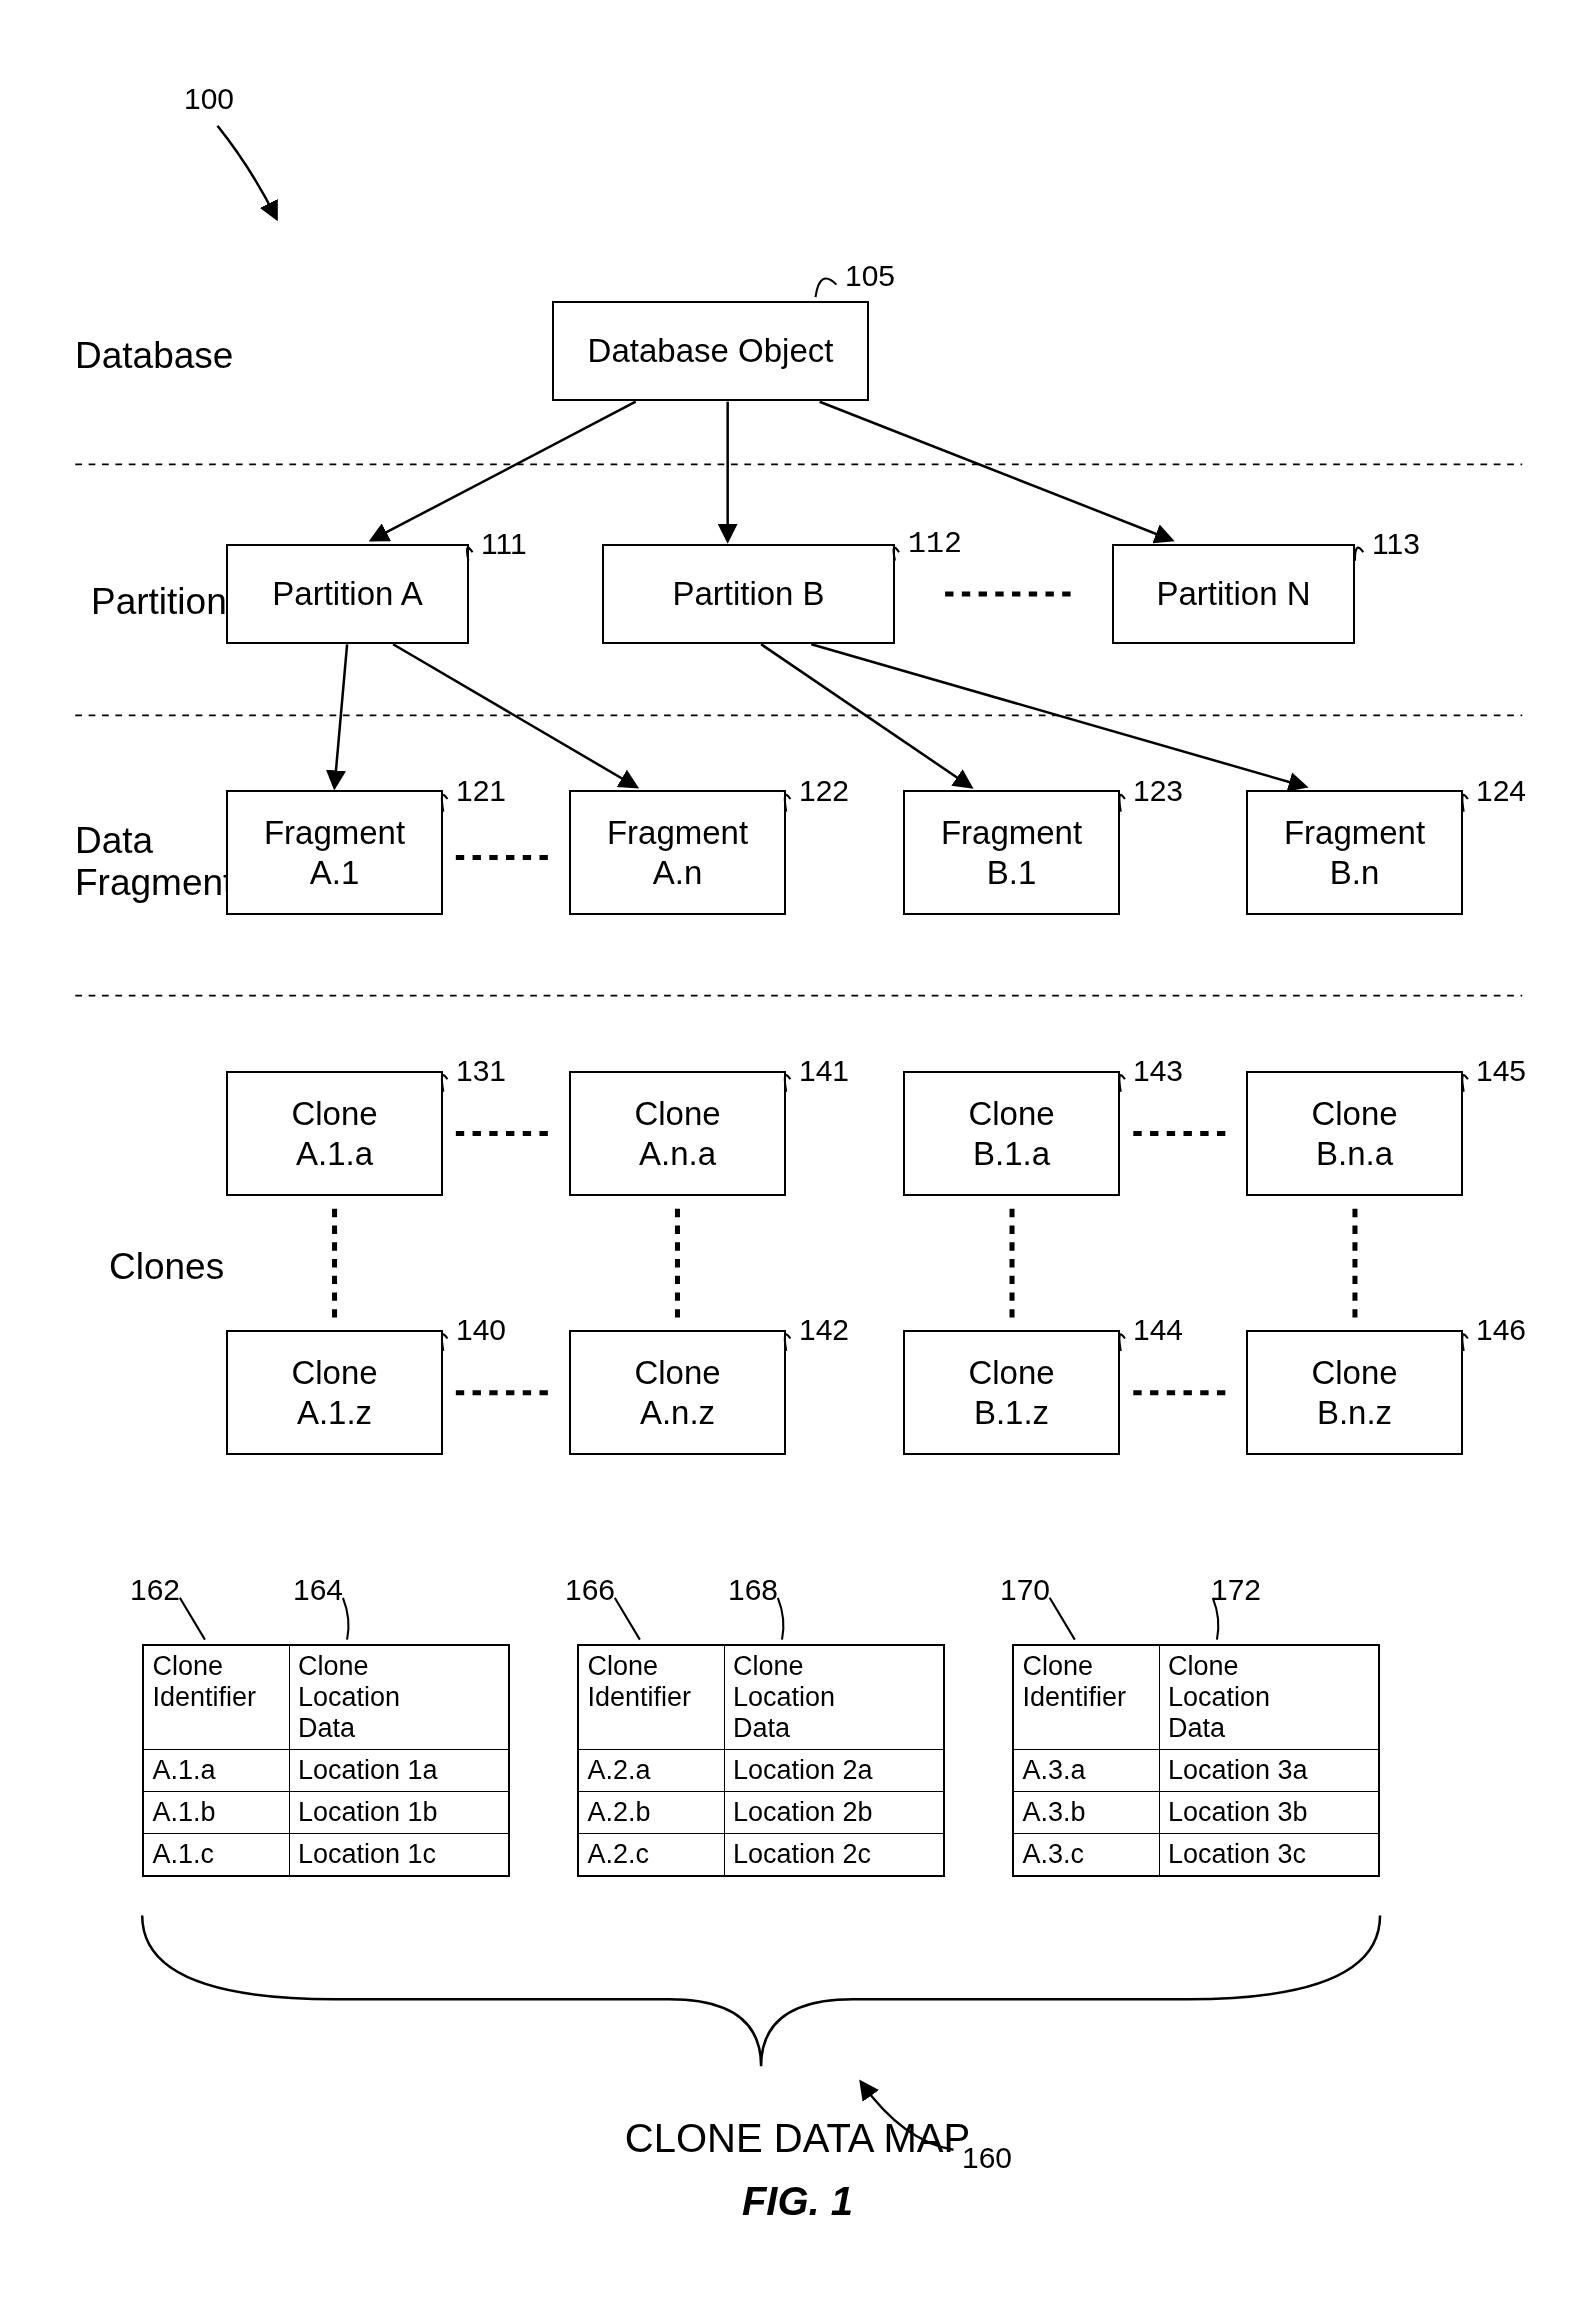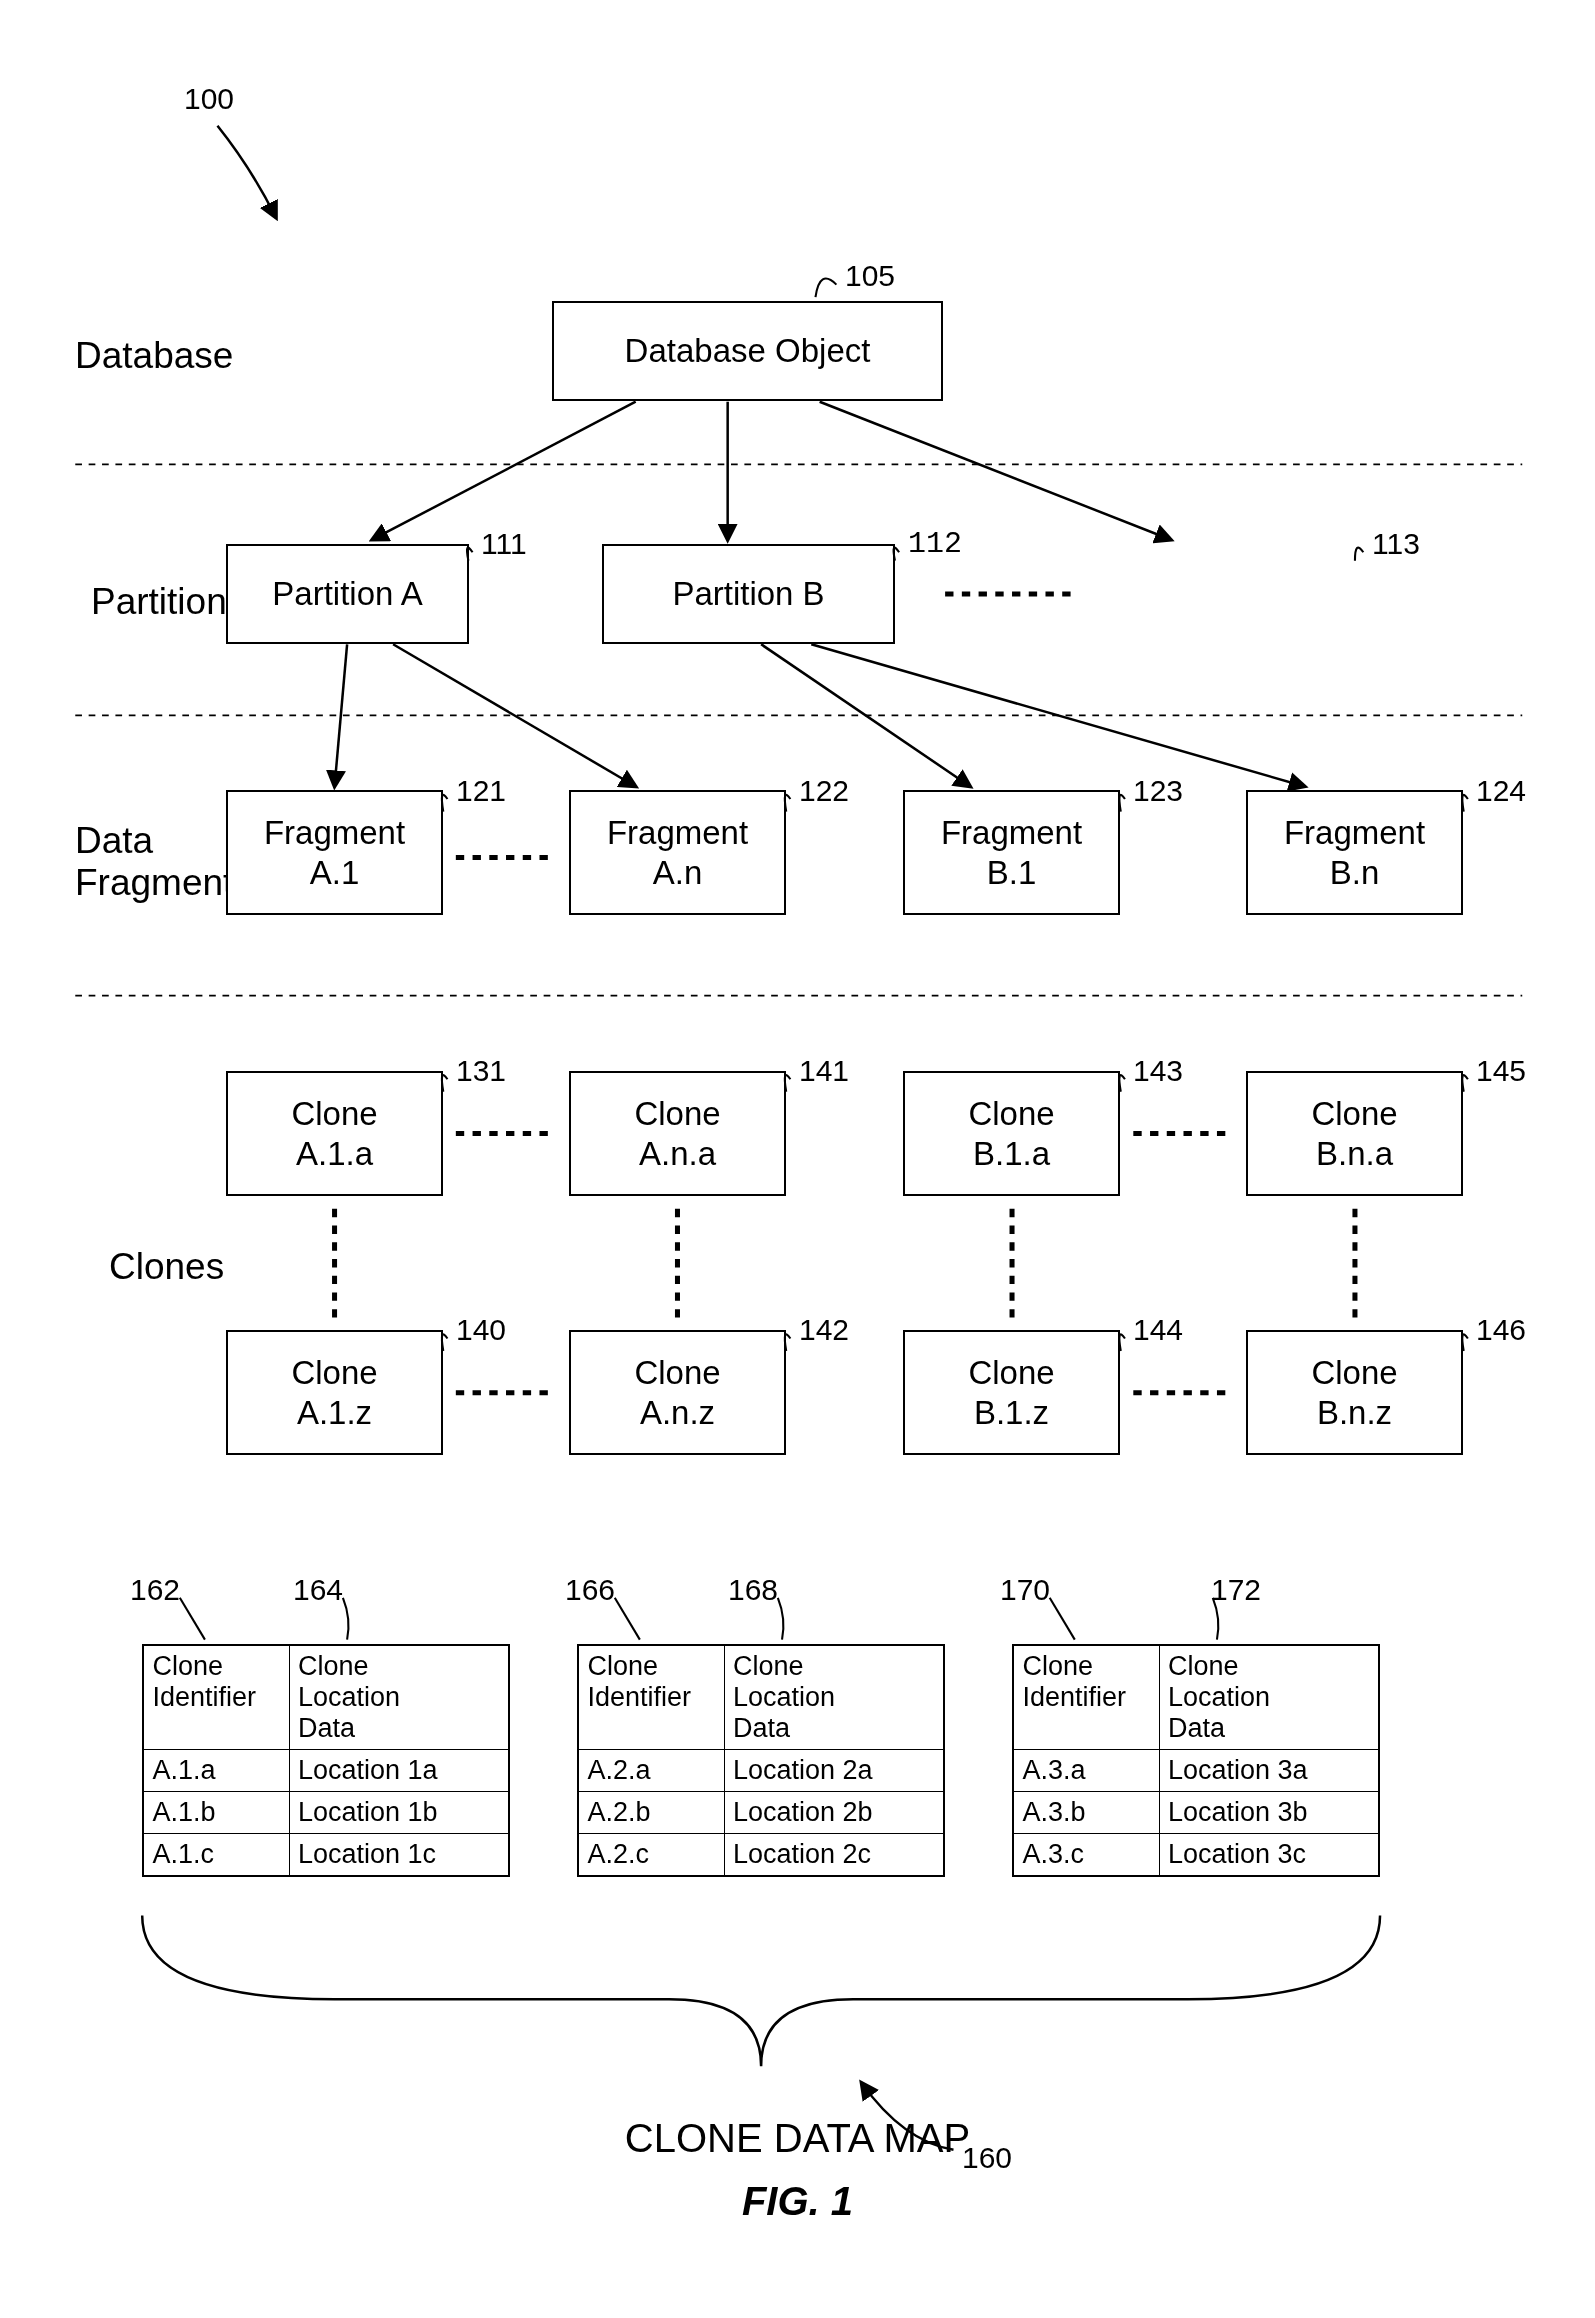--- a/index.html
+++ b/index.html
@@ -83,35 +83,38 @@
 <div class="canvas">
 
 <div class="label-large" style="left:75px; top:335px;">Database</div>
 <div class="label-large" style="left:75px; top:581px;margin-left:16px;">Partitions</div>
 <div class="label-large" style="left:75px; top:820px; white-space: pre;">Data
 Fragments</div>
 <div class="label-large" style="left:109px; top:1246px;">Clones</div>
 
 <div class="label-ref" style="left:184px; top:82px;">100</div>
 
-<div class="node" style="left:552px; top:301px; width:391px; height:100px;">
+<div class="node" style="left:552px; top:301px; width:317px; height:100px;">
   <span>Database Object</span>
 </div>
 <div class="label-ref" style="left:845px; top:259px;">105</div>
 
 <div class="node" style="left:226px; top:544px; width:243px; height:100px;">
   <span>Partition A</span>
 </div>
 <div class="label-ref" style="left:481px; top:527px;">111</div>
 
 <div class="node" style="left:602px; top:544px; width:293px; height:100px;">
   <span>Partition B</span>
 </div>
 <div class="label-ref" style="left:908px; top:527px;font-family:Liberation Mono, monospace;">112</div>
 
+<div class="node" style="left:1112px; top:544px; width:243px; height:100px;">
+  <span>Partition N</span>
+</div>
 <div class="label-ref" style="left:1372px; top:527px;">113</div>
 
 <div class="node" style="left:226px; top:790px; width:217px; height:125px;">
   <span style="white-space: pre;">Fragment
 A.1</span>
 </div>
 <div class="label-ref" style="left:456px; top:774px;">121</div>
 
 <div class="node" style="left:569px; top:790px; width:217px; height:125px;">
   <span style="white-space: pre;">Fragment

